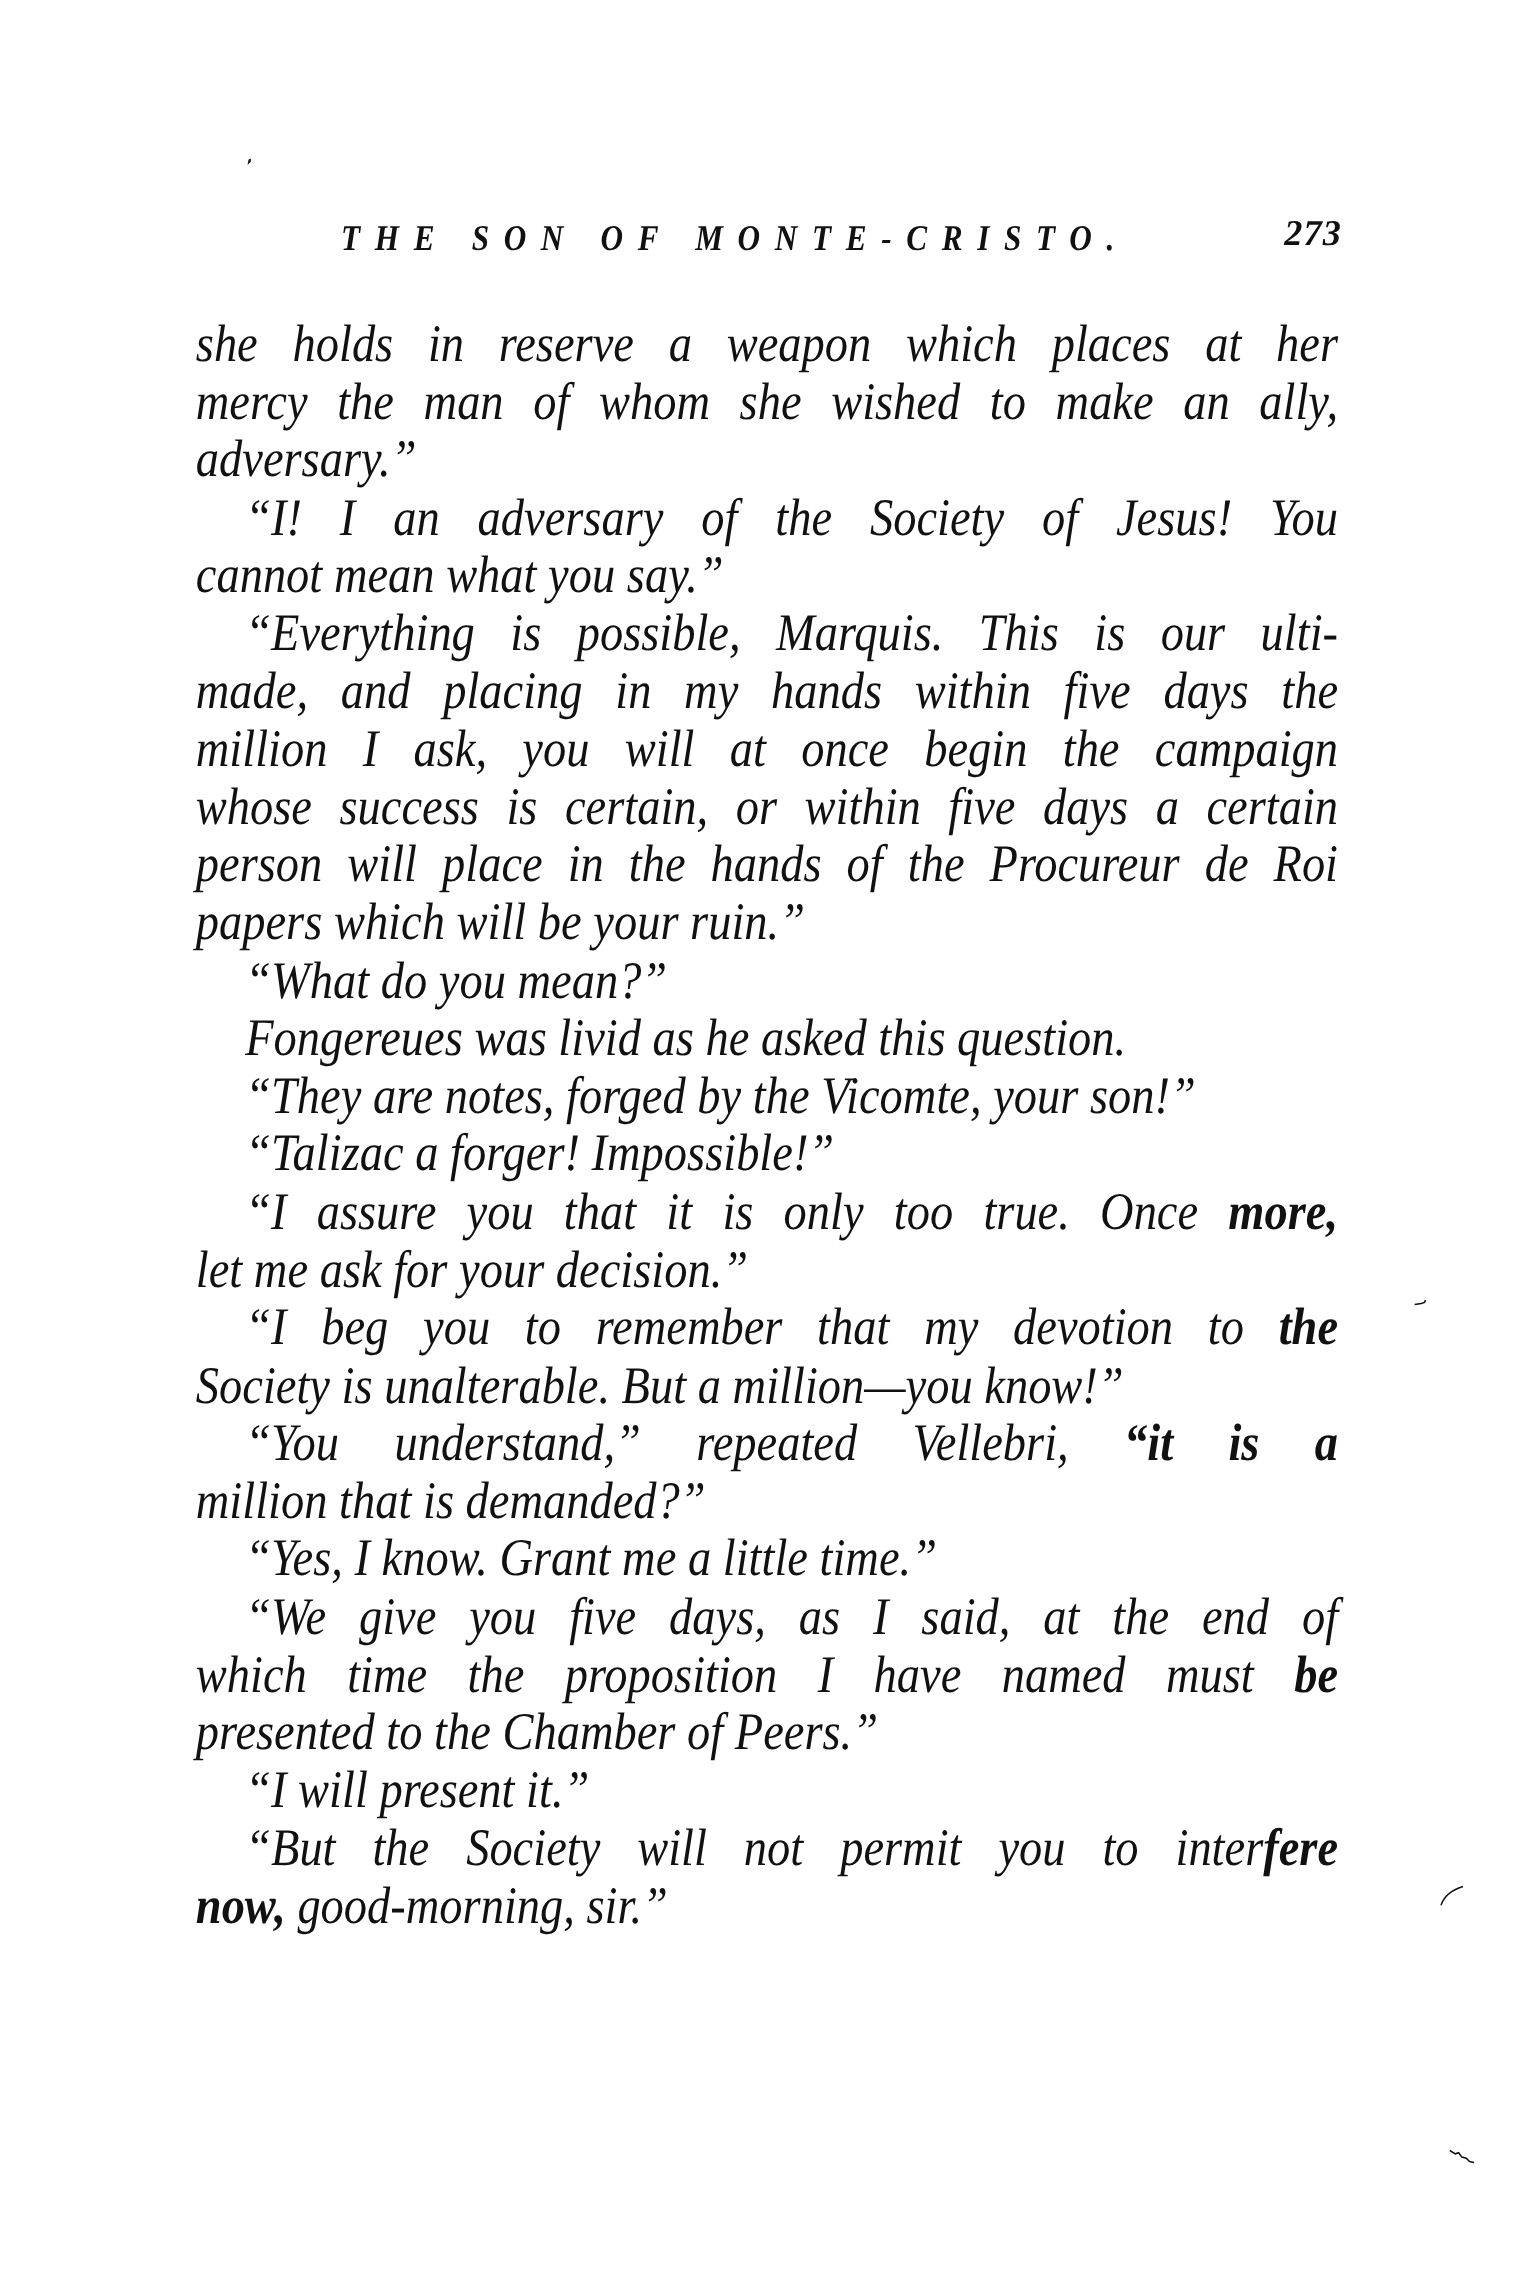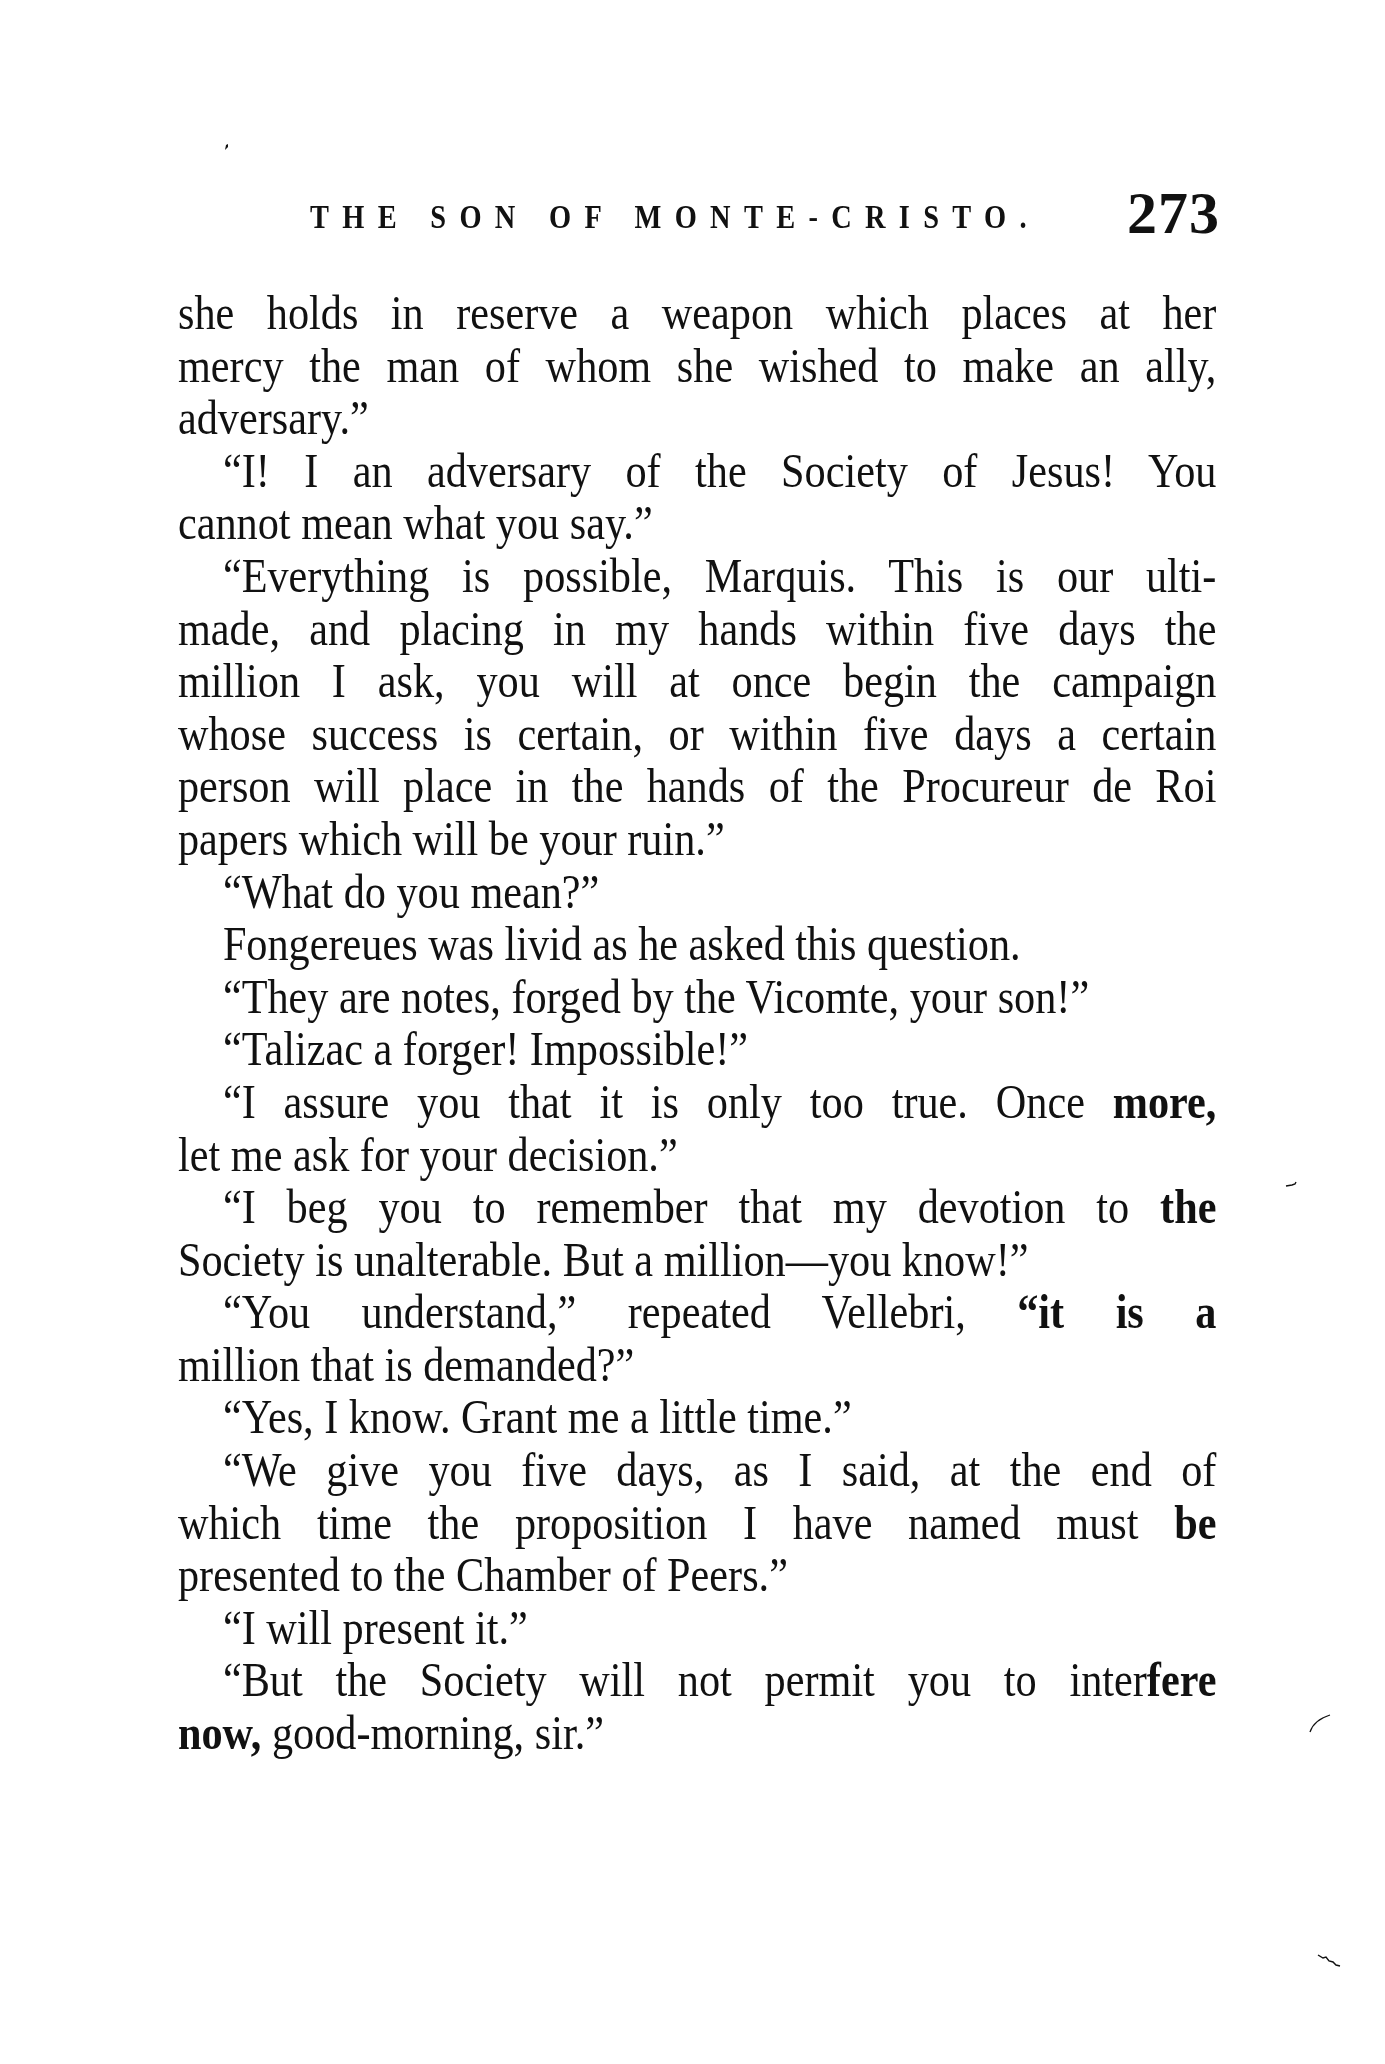--- a/index.html
+++ b/index.html
@@ -14,20 +14,21 @@
       overflow: hidden;
       color: #111111;
       font-family: "Liberation Serif", "DejaVu Serif", serif;
     }
     .page {
       position: absolute;
       left: 0; top: 0;
       width: 1385px;
       height: 2064px;
       background: #ffffff;
+      font-style: italic;
     }
     
     .running-header {
       position: absolute;
       left: 310px;
       top: 193px;
       width: 910px;
       height: 48px;
     }
     .running-title {
@@ -42,21 +43,21 @@
       white-space: nowrap;
       transform: scaleX(0.86);
       transform-origin: left center;
     }
     .page-number {
       position: absolute;
       right: 0;
       top: -4px;
       font-family: "Liberation Serif", "DejaVu Serif", serif;
       font-weight: bold;
-      font-size: 60px;
+      font-size: 33px;
       line-height: 48px;
       white-space: nowrap;
       letter-spacing: 1px;
       margin-left: 24px;
     }
     
     .text-block {
       position: absolute;
       left: 178px;
       top: 287px;

